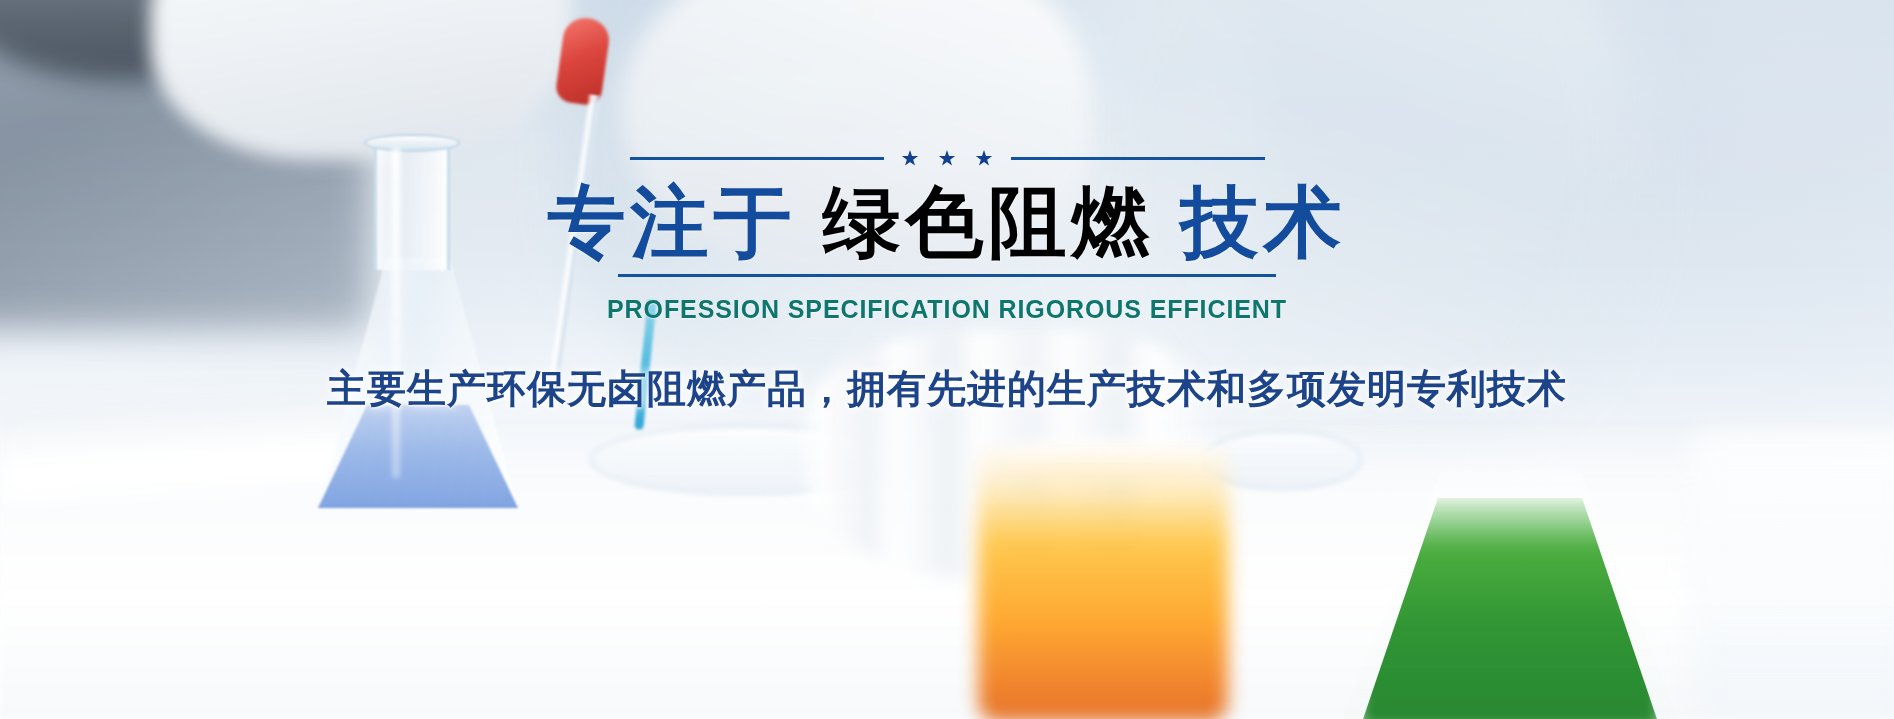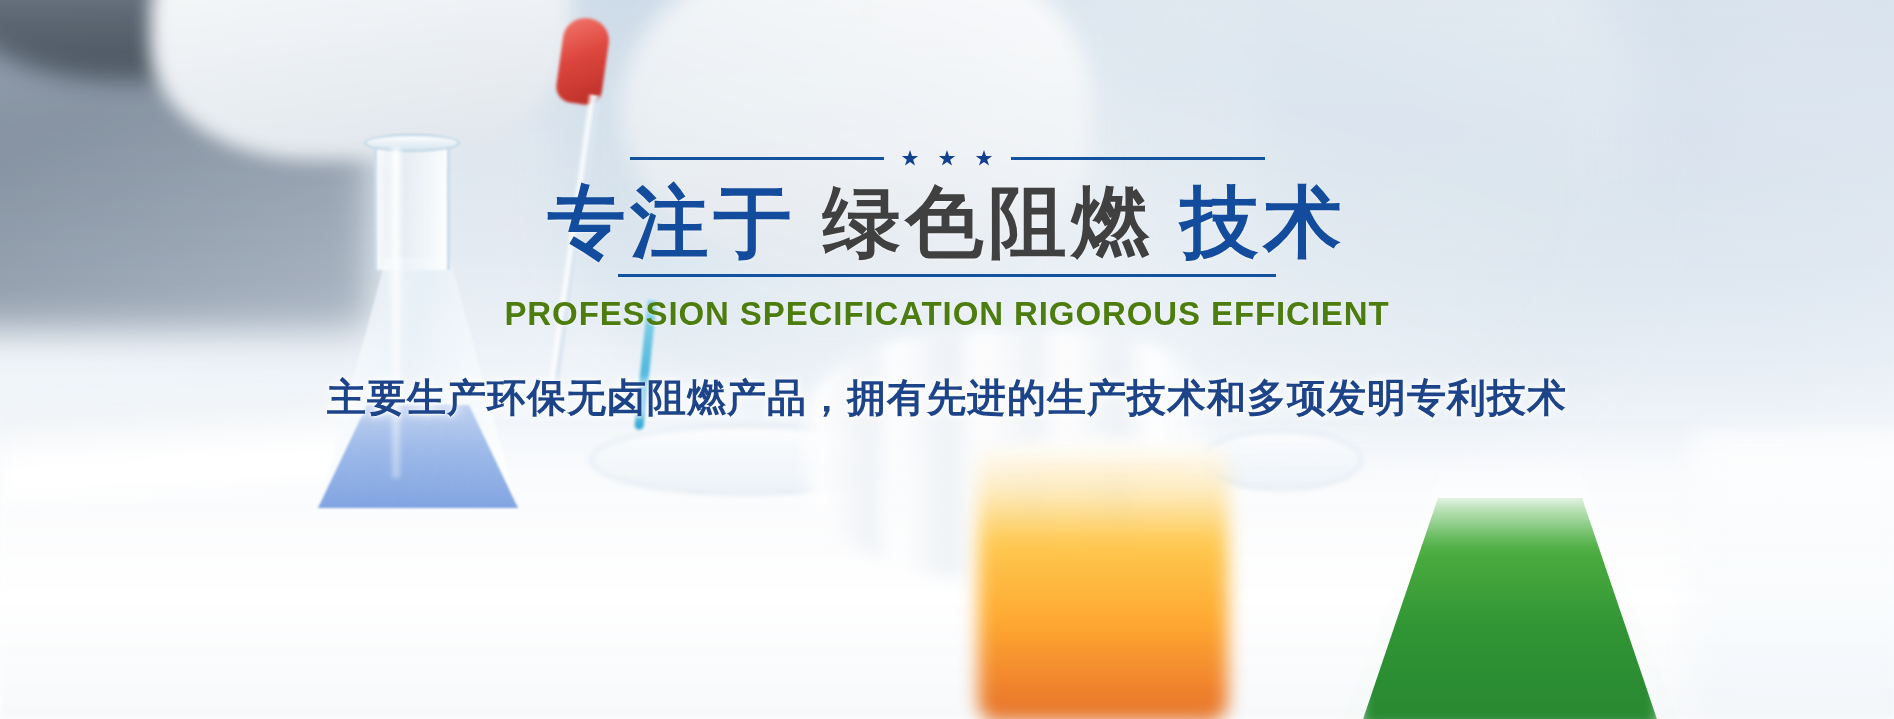--- a/index.html
+++ b/index.html
@@ -266,36 +266,36 @@
     font-size:78px;
     font-weight:700;
     letter-spacing:5px;
     line-height:1.12;
     margin-top:12px;
     margin-bottom:8px;
     white-space:nowrap;
     text-shadow:0 1px 2px rgba(255,255,255,.55);
   }
   .hl-blue  { color:#134c9c; }
-  .hl-green { color:#404040; }
+  .hl-green { color:#000000; }
   .hl-gap   { display:inline-block; width:26px; }
 
   .rule-bottom {
     width:658px;
     height:3px;
     background:#12529f;
     margin:4px auto 0;
   }
 
   .subtitle {
     margin-top:18px;
-    font-size:33px;
+    font-size:25px;
     font-weight:700;
     letter-spacing:.9px;
-    color:#4d7c0f;
+    color:#0f766e;
     white-space:nowrap;
     text-shadow:0 1px 2px rgba(255,255,255,.6);
   }
 
   .tagline {
     margin-top:38px;
     font-size:39px;
     font-weight:700;
     letter-spacing:1px;
     color:#1d4489;

